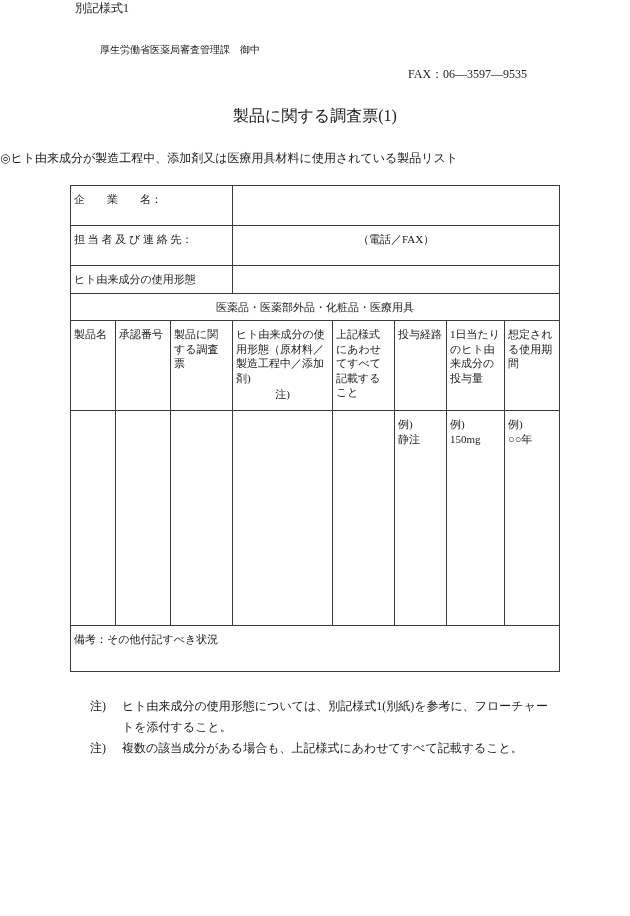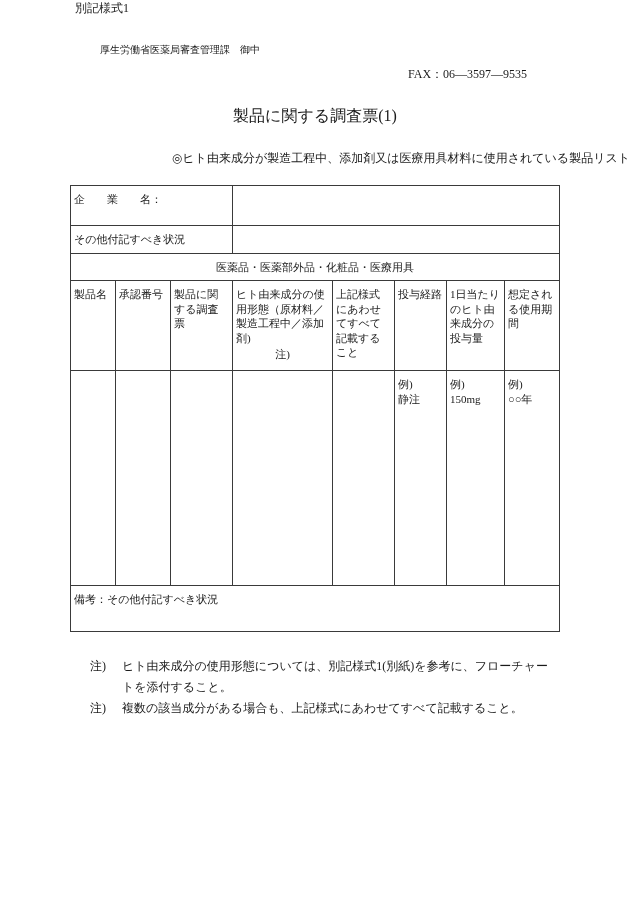--- a/index.html
+++ b/index.html
@@ -6,21 +6,21 @@
   html,body { background:#e8e8e8; }
   .page {
     width:630px; height:916px; margin:0 auto; background:#ffffff;
     font-family:"Liberation Serif","DejaVu Serif",serif; color:#1a1a1a;
     position:relative; overflow:hidden;
   }
   .form-number { margin-left:75px; font-size:12px; }
   .addressee   { margin-top:26px; margin-left:100px; font-size:10px; }
   .fax-line    { margin-top:9px;  margin-left:408px; font-size:12px; }
   .doc-title    { margin-top:23px; text-align:center; font-size:16px; }
-  .doc-subtitle { margin-top:23px; text-align:right; font-size:12px; }
+  .doc-subtitle { margin-top:23px; text-align:left; font-size:12px; }
 
   table.form-table {
     margin:18px 0 0 70px; border-collapse:collapse; table-layout:fixed;
     width:489px; background:#fff;
   }
   .form-table td {
     border:1px solid #3a3a3a; font-size:11px; line-height:1.32;
     padding:6px 3px; vertical-align:top; word-break:break-all; overflow:hidden;
   }
   .h40 { height:40px; }
@@ -61,21 +61,27 @@
         <col style="width:52px">
         <col style="width:58px">
         <col style="width:55px">
     </colgroup>
     <tbody>
       <tr>
         <td colspan="3" class="label-cell h40">企　　業　　名：</td>
         <td colspan="5" class="h40"></td>
       </tr>
       <tr>
-        <td colspan="3" class="label-cell h26">その他付記すべき状況</td>
+        <td colspan="3" class="label-cell h40">担 当 者 及 び 連 絡 先：</td>
+        <td colspan="5" class="h40 contact-hint-cell">
+          <span>（電話／FAX）</span>
+        </td>
+      </tr>
+      <tr>
+        <td colspan="3" class="label-cell h26">ヒト由来成分の使用形態</td>
         <td colspan="5" class="h26"></td>
       </tr>
       <tr>
         <td colspan="8" class="category-cell">医薬品・医薬部外品・化粧品・医療用具</td>
       </tr>
       <tr class="header-row">
         <td class="mid">製品名</td>
         <td class="mid">承認番号</td>
         <td>製品に関する調査票</td>
         <td>

